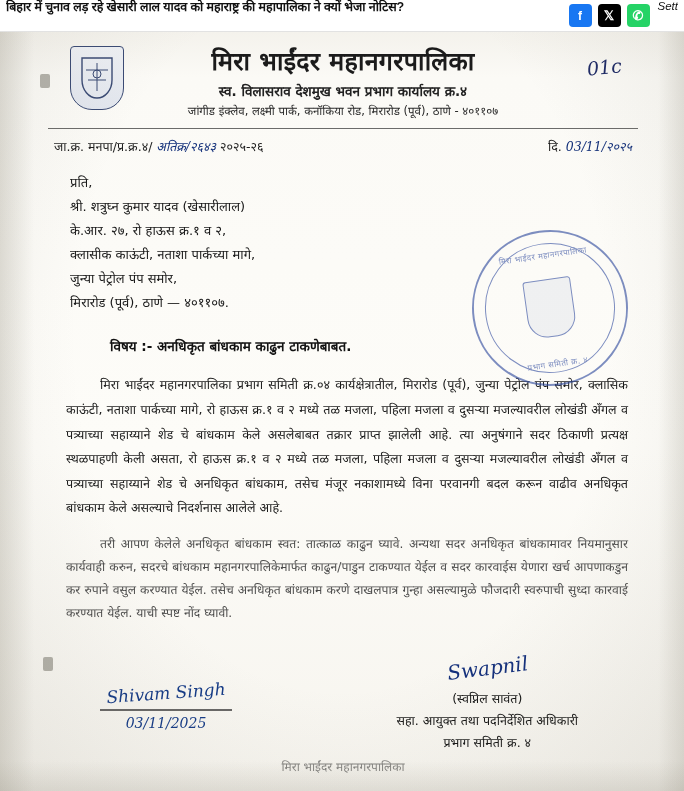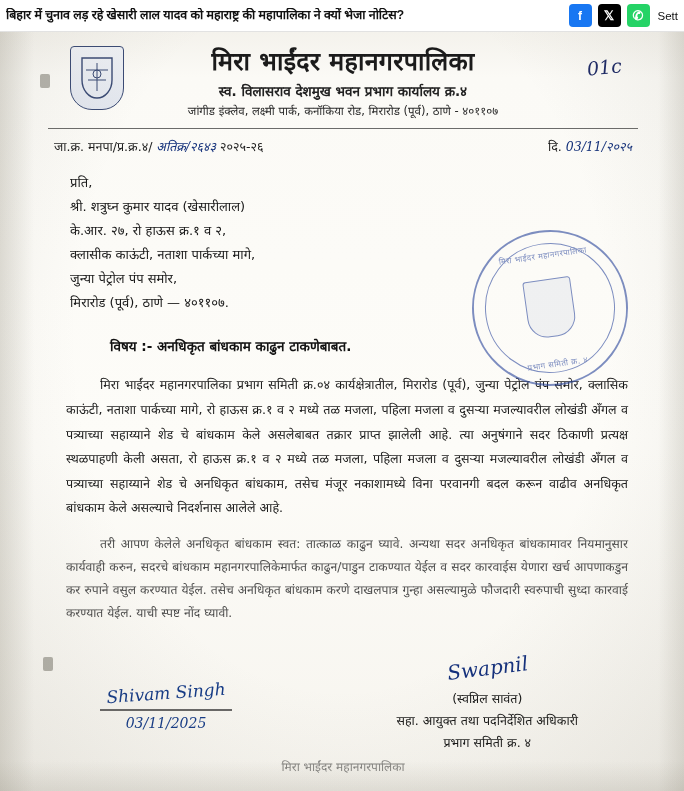--- a/index.html
+++ b/index.html
@@ -14,21 +14,20 @@
     position: relative;
     width: 684px; height: 791px;
     background: #fdfdfb;
     overflow: hidden;
   }
 
   
   .topbar {
     position: relative;
     display: flex;
-    align-items: center;
     height: 32px;
     background: #ffffff;
     border-bottom: 1px solid #e2e2e2;
     padding: 0 6px;
     gap: 6px;
   }
   .headline {
     flex: 1 1 auto;
     font-size: 12.5px;
     font-weight: bold;
@@ -51,20 +50,21 @@
   .sbtn.x  { background: #000000; font-size: 13px; }
   .sbtn.wa { background: #25d366; font-size: 13px; }
   .settings-chip {
     flex: 0 0 auto;
     font-size: 11.5px;
     color: #111;
     padding-left: 2px;
     max-width: 30px;
     overflow: hidden;
     white-space: nowrap;
+    font-style: italic;
   }
 
   
   .sheet {
     position: absolute;
     top: 32px; left: 0;
     width: 684px; height: 759px;
     background:
       linear-gradient(180deg, #f4f2ec 0%, #fbfaf6 6%, #fdfcf8 55%, #f6f4ee 100%);
     overflow: hidden;

